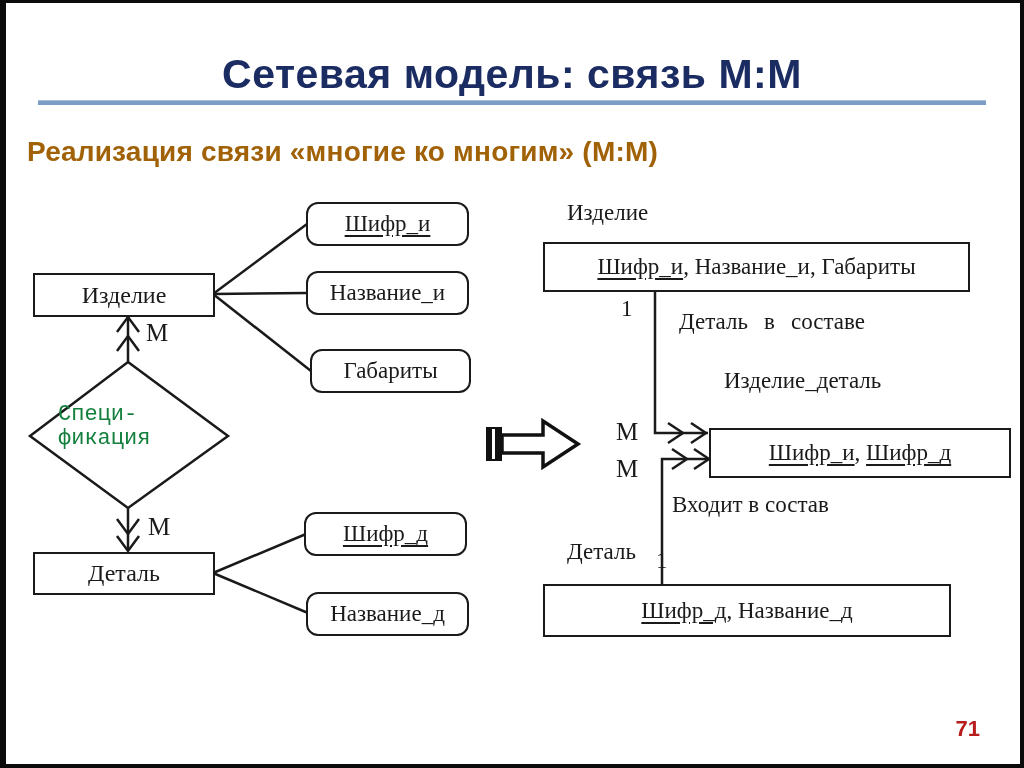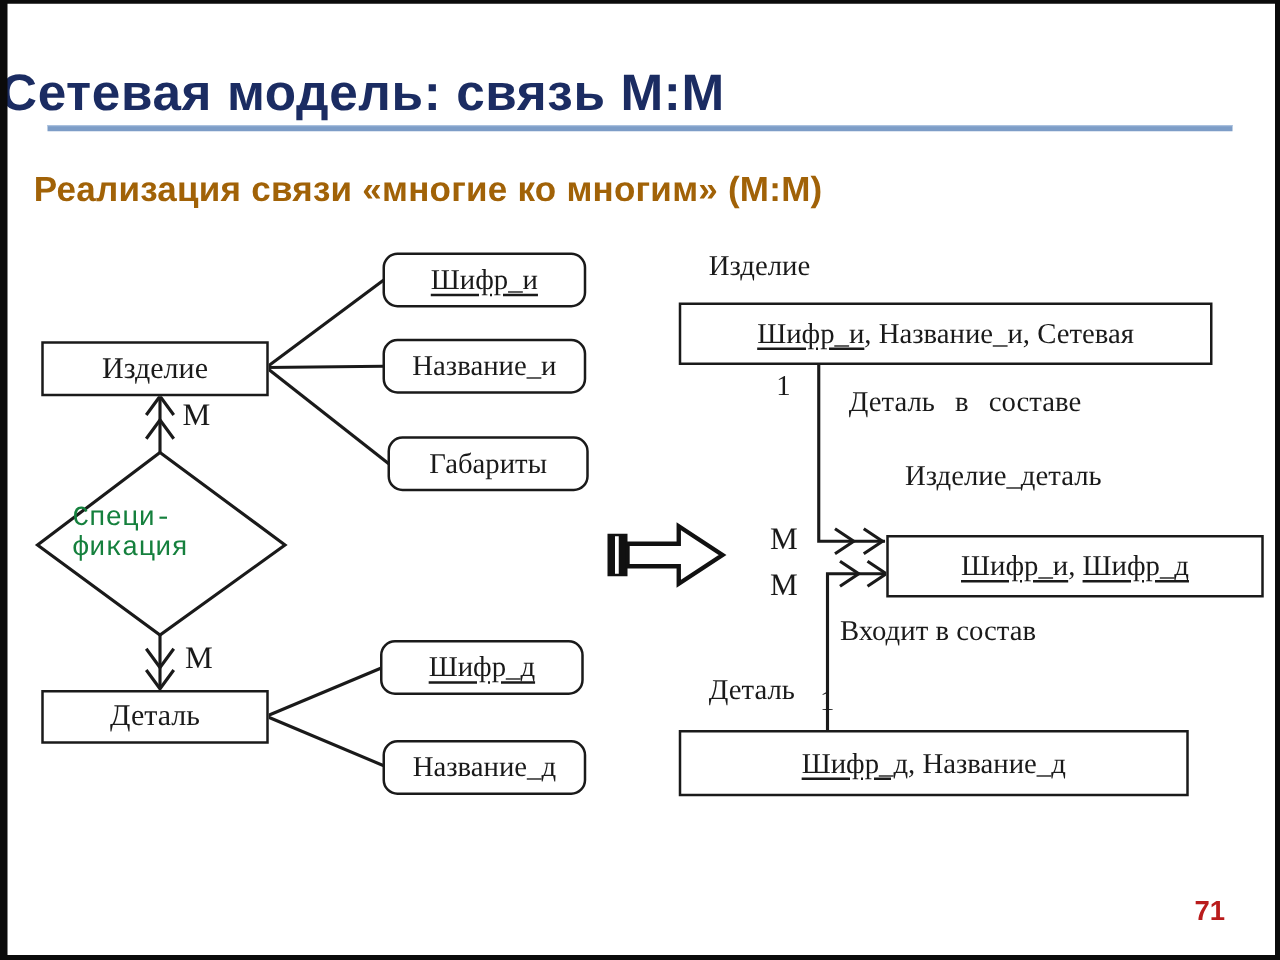--- a/index.html
+++ b/index.html
@@ -7,21 +7,21 @@
     width:1024px;height:768px;position:relative;background:#ffffff;
     font-family:"Liberation Sans",sans-serif;overflow:hidden;
   }
   .frame{
     position:absolute;inset:0;pointer-events:none;
     border-top:3px solid #0b0b0b;border-right:4px solid #0b0b0b;
     border-bottom:4px solid #0b0b0b;border-left:6px solid #0b0b0b;
     z-index:50;
   }
   .slide-title{
-    position:absolute;top:24px;left:0;width:100%;
+    position:absolute;top:24px;left:0;width:100%;text-align:center;
     font-size:41px;color:#1b2c62;letter-spacing:0.5px;
   }
   .title-rule{
     position:absolute;top:100px;left:38px;width:948px;height:4px;
     background:#7d9dc7;border-top:1px solid #a9c0dd;
   }
   .subtitle{
     position:absolute;top:136px;left:27px;
     font-size:28px;font-weight:bold;color:#a16207;letter-spacing:0.2px;
   }
@@ -139,21 +139,21 @@
 <div class="abox" style="left:304px;top:512px;width:159px;height:40px;">
   <span class="u">Шифр_д</span>
 </div>
 <div class="abox" style="left:306px;top:592px;width:159px;height:40px;">
   <span>Название_д</span>
 </div>
 
 <div class="dlabel" style="left:567px;top:200px;">Изделие</div>
 
 <div class="rbox" style="left:543px;top:242px;width:423px;height:46px;">
-  <span class="u">Шифр_и</span><span>, Название_и, Сетевая</span>
+  <span class="u">Шифр_и</span><span>, Название_и, Габариты</span>
 </div>
 
 <div class="dlabel" style="left:621px;top:296px;">1</div>
 <div class="dlabel wspace" style="left:679px;top:309px;">Деталь в составе</div>
 
 <div class="dlabel" style="left:724px;top:368px;">Изделие_деталь</div>
 
 <div class="dlabel card" style="left:616px;top:418px;">М</div>
 <div class="dlabel card" style="left:616px;top:455px;">М</div>
 

